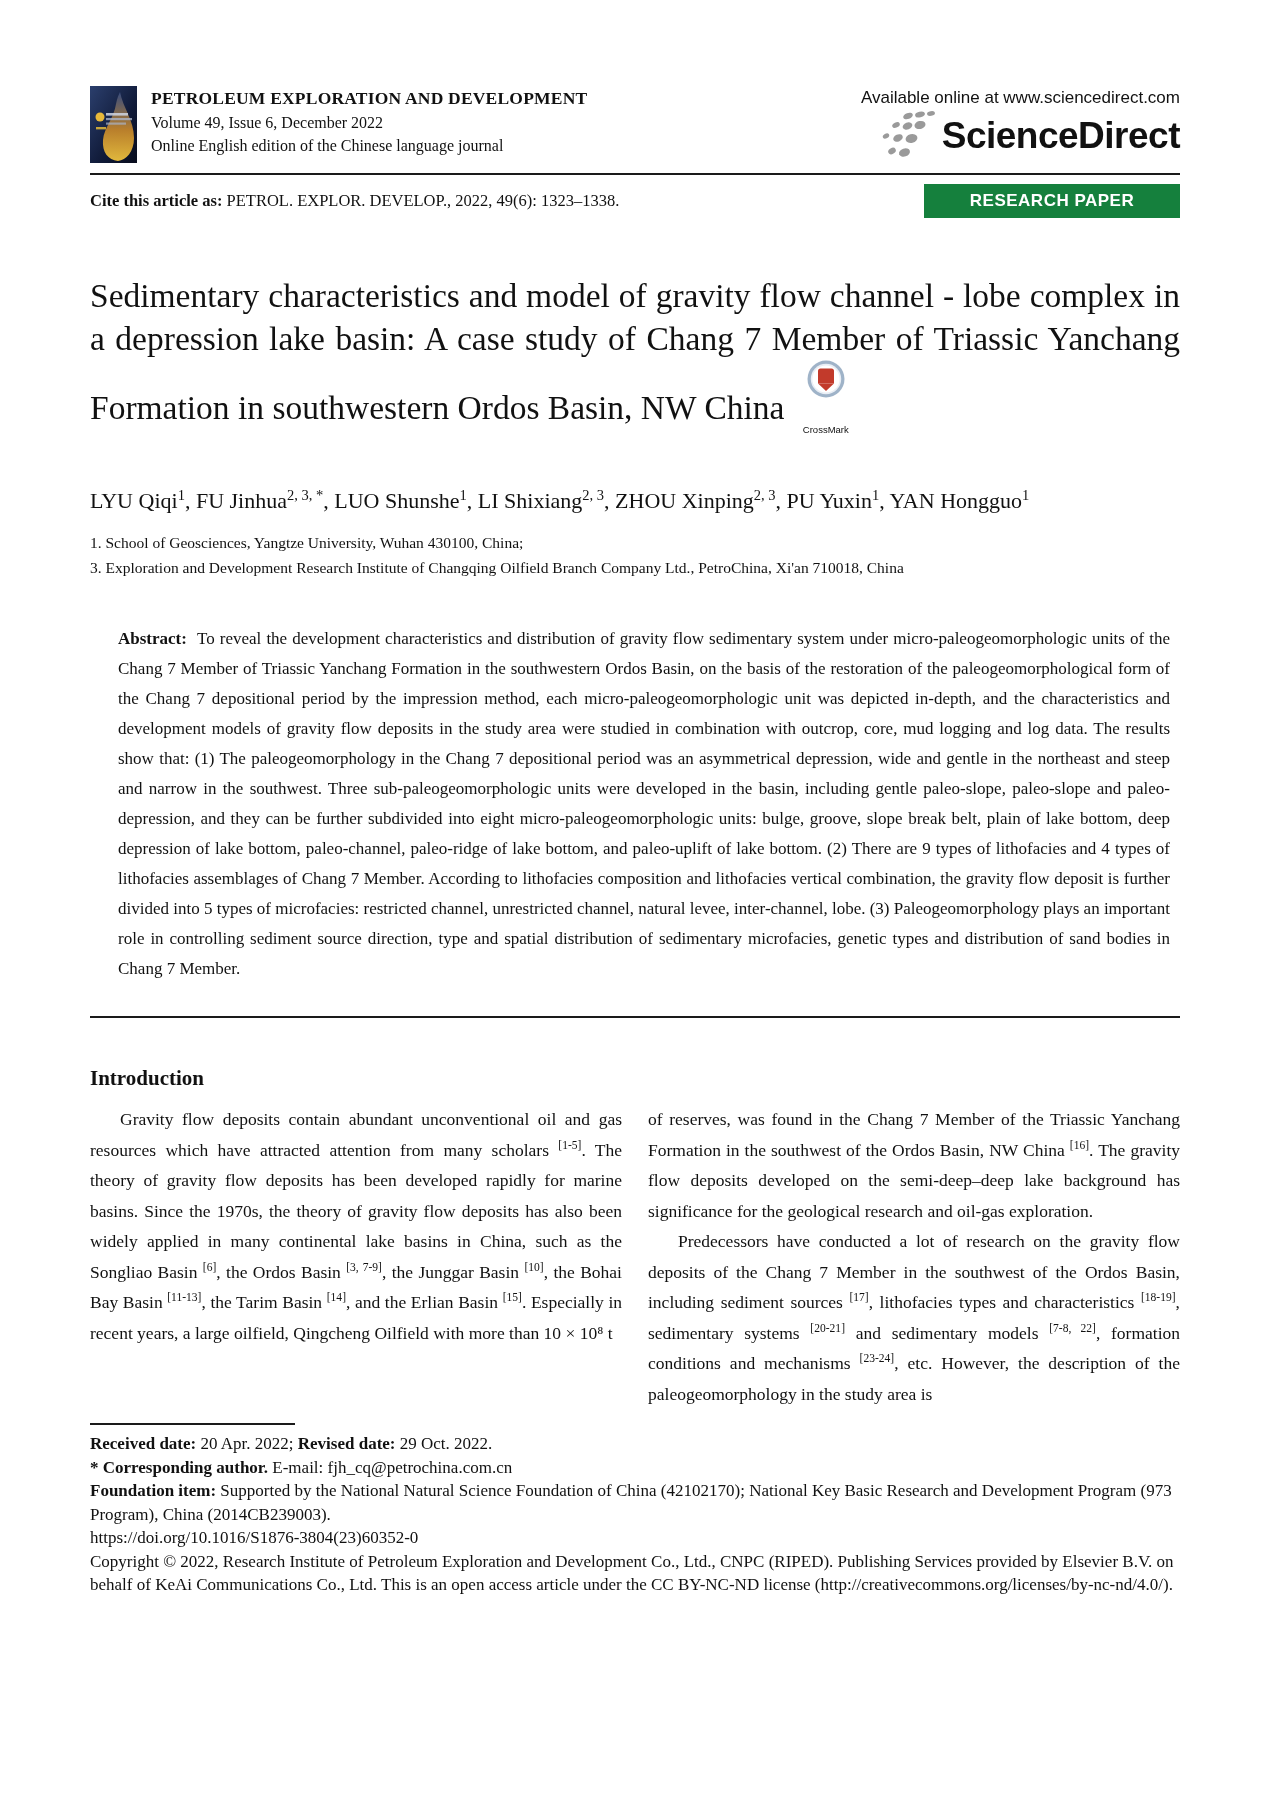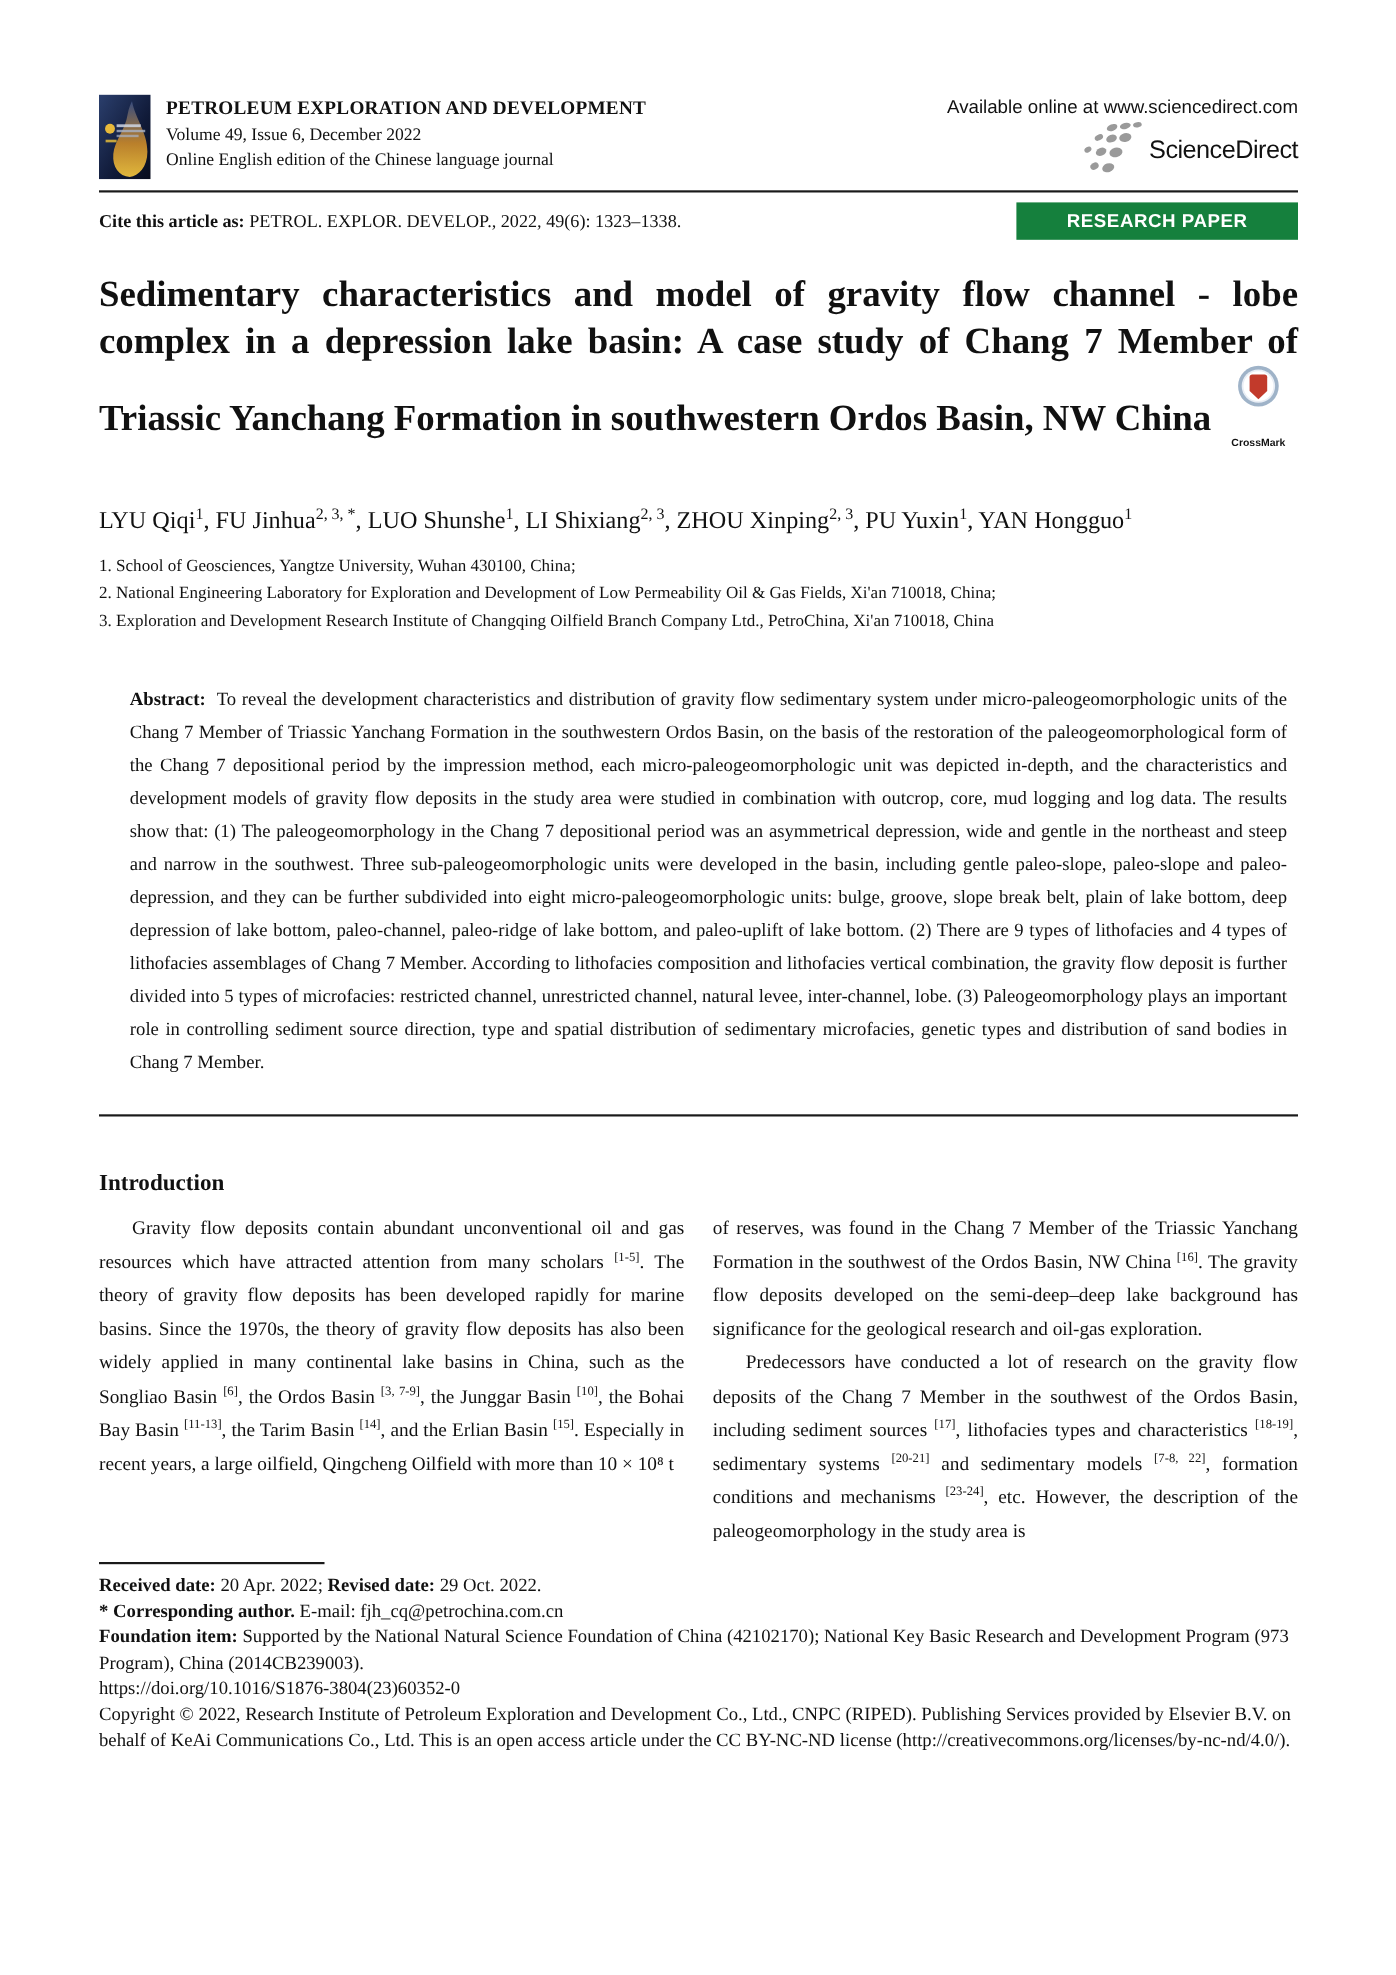--- a/index.html
+++ b/index.html
@@ -9,32 +9,32 @@
   
   .hdr{display:flex;justify-content:space-between;align-items:flex-start;}
   .hdr-left{display:flex;align-items:flex-start;}
   .cover{width:47px;height:77px;display:block;}
   .hdr-text{margin-left:14px;padding-top:2px;}
   .jname{font-weight:bold;font-size:17.5px;letter-spacing:.2px;}
   .jline{font-size:16px;margin-top:5px;}
   .hdr-right{text-align:right;padding-top:2px;}
   .avail{font-family:"Liberation Sans",sans-serif;font-size:17px;}
   .sd-row{display:flex;align-items:center;justify-content:flex-end;margin-top:2px;}
-  .sd-name{font-family:"Liberation Sans",sans-serif;font-weight:normal;font-size:23px;letter-spacing:-.5px;margin-left:4px;}
+  .sd-name{font-family:"Liberation Sans",sans-serif;font-weight:bold;font-size:37px;letter-spacing:-.5px;margin-left:4px;}
   .rule1{border:none;border-top:2px solid #1a1a1a;margin:10px 0 0 0;}
 
   
   .cite-row{display:flex;justify-content:space-between;align-items:center;margin-top:9px;}
   .cite{font-size:16.5px;}
   .cite b{font-weight:bold;}
   .badge{background:#15803d;color:#fff;font-family:"Liberation Sans",sans-serif;font-weight:bold;
          font-size:17px;letter-spacing:.5px;width:256px;text-align:center;padding:7px 0;}
 
   
-  .title{margin-top:28px;font-size:33.5px;line-height:43px;font-weight:bold;text-align:justify;}
+  .title{margin-top:56px;font-size:33.5px;line-height:43px;font-weight:normal;text-align:justify;}
   .cm-wrap{display:inline-block;vertical-align:-14px;margin-left:10px;text-align:center;}
   .cm-label{font-family:"Liberation Sans",sans-serif;font-size:9.5px;margin-top:0px;}
 
   
   .authors{margin-top:36px;font-size:22px;}
   .authors sup{font-size:66%;}
   .affils{margin-top:16px;font-size:15.5px;line-height:25px;}
 
   
   .abstract{margin:44px 10px 0 28px;font-size:17px;line-height:30px;text-align:justify;}
@@ -135,21 +135,20 @@
         <path d="M11 23.5 h16 L19 31 Z" fill="#c23a2b"></path>
       </svg>
       <div class="cm-label">CrossMark</div>
     </span>
   </div>
 
   <div class="authors">LYU Qiqi<sup>1</sup>, FU Jinhua<sup>2, 3, *</sup>, LUO Shunshe<sup>1</sup>, LI Shixiang<sup>2, 3</sup>, ZHOU Xinping<sup>2, 3</sup>, PU Yuxin<sup>1</sup>, YAN Hongguo<sup>1</sup></div>
 
   <div class="affils">
       <div>1. School of Geosciences, Yangtze University, Wuhan 430100, China;</div>
-      <div>2. National Engineering Laboratory for Exploration and Development of Low Permeability Oil &amp; Gas Fields, Xi'an 710018, China;</div>
       <div>3. Exploration and Development Research Institute of Changqing Oilfield Branch Company Ltd., PetroChina, Xi'an 710018, China</div>
     </div>
 
   <p class="abstract">
     <b>Abstract:</b>&nbsp;&nbsp;<span>To reveal the development characteristics and distribution of gravity flow sedimentary system under micro-paleogeomorphologic units of the Chang 7 Member of Triassic Yanchang Formation in the southwestern Ordos Basin, on the basis of the restoration of the paleogeomorphological form of the Chang 7 depositional period by the impression method, each micro-paleogeomorphologic unit was depicted in-depth, and the characteristics and development models of gravity flow deposits in the study area were studied in combination with outcrop, core, mud logging and log data. The results show that: (1) The paleogeomorphology in the Chang 7 depositional period was an asymmetrical depression, wide and gentle in the northeast and steep and narrow in the southwest. Three sub-paleogeomorphologic units were developed in the basin, including gentle paleo-slope, paleo-slope and paleo-depression, and they can be further subdivided into eight micro-paleogeomorphologic units: bulge, groove, slope break belt, plain of lake bottom, deep depression of lake bottom, paleo-channel, paleo-ridge of lake bottom, and paleo-uplift of lake bottom. (2) There are 9 types of lithofacies and 4 types of lithofacies assemblages of Chang 7 Member. According to lithofacies composition and lithofacies vertical combination, the gravity flow deposit is further divided into 5 types of microfacies: restricted channel, unrestricted channel, natural levee, inter-channel, lobe. (3) Paleogeomorphology plays an important role in controlling sediment source direction, type and spatial distribution of sedimentary microfacies, genetic types and distribution of sand bodies in Chang 7 Member.</span>
   </p>
 
 
   <hr class="rule2">
 

